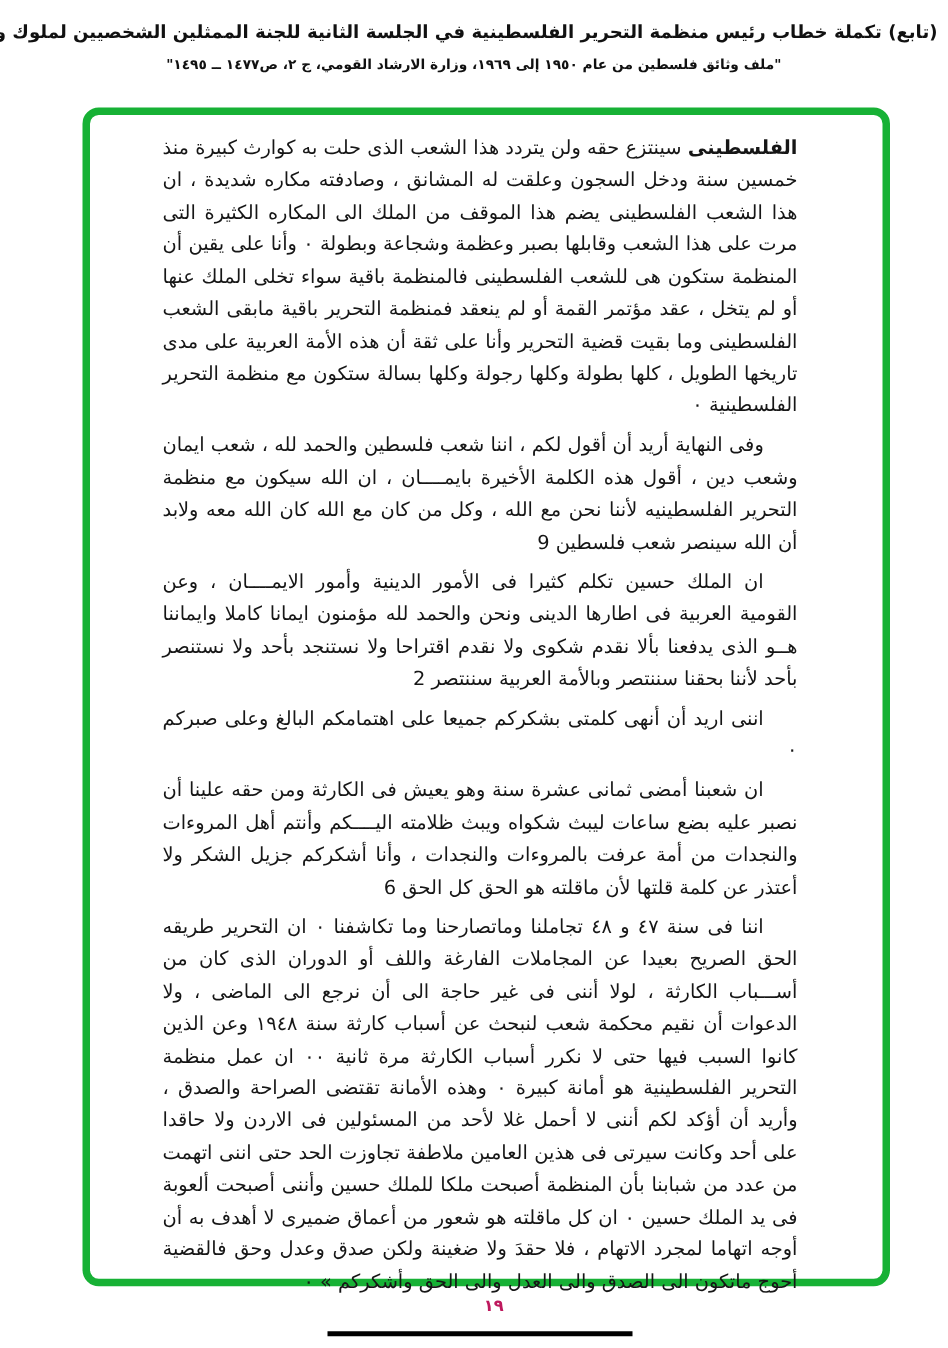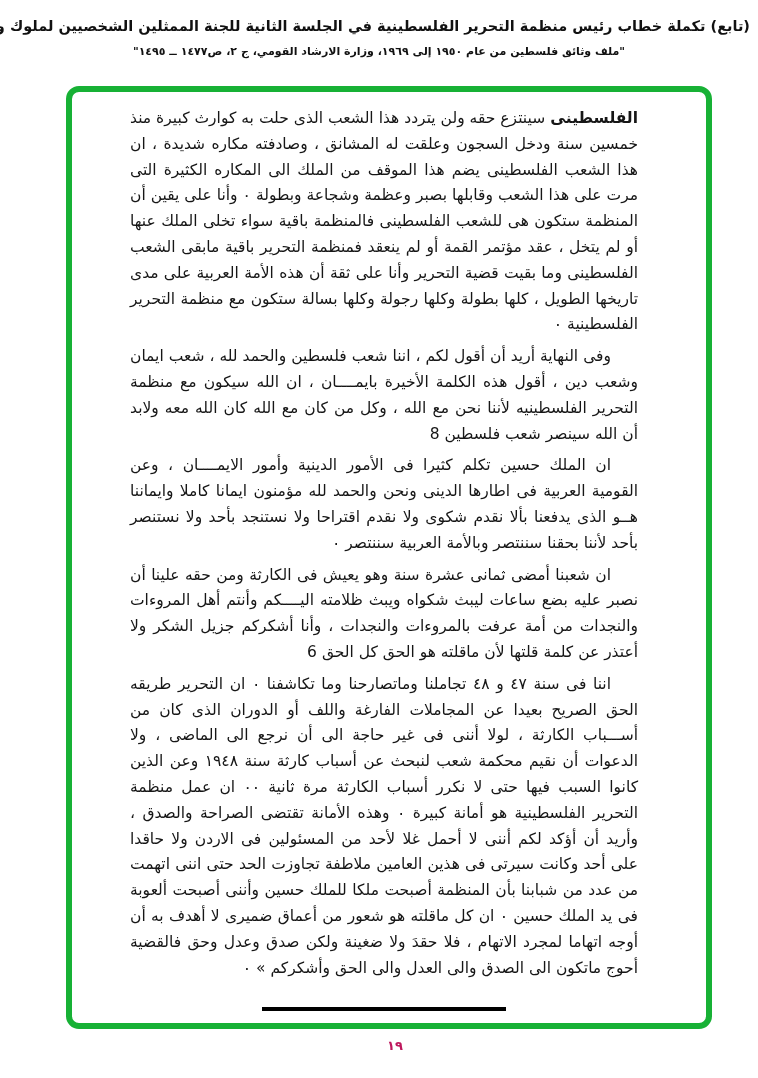--- a/index.html
+++ b/index.html
@@ -96,24 +96,25 @@
   <div class="header">
     <div class="title">(تابع) تكملة خطاب رئيس منظمة التحرير الفلسطينية في الجلسة الثانية للجنة الممثلين الشخصيين لملوك ورؤساء العرب</div>
     <div class="source">"ملف وثائق فلسطين من عام ١٩٥٠ إلى ١٩٦٩، وزارة الارشاد القومي، ج ٢، ص١٤٧٧ ــ ١٤٩٥"</div>
   </div>
 
   <div class="frame" style="border-color: rgb(23, 177, 53);">
     <div class="doc-body" style="color: rgb(22, 22, 22);">
 
       <p><span class="lead-word">الفلسطينى</span><span> سينتزع حقه ولن يتردد هذا الشعب الذى حلت به كوارث كبيرة منذ خمسين سنة ودخل السجون وعلقت له المشانق ، وصادفته مكاره شديدة ، ان هذا الشعب الفلسطينى يضم هذا الموقف من الملك الى المكاره الكثيرة التى مرت على هذا الشعب وقابلها بصبر وعظمة وشجاعة وبطولة ٠ وأنا على يقين أن المنظمة ستكون هى للشعب الفلسطينى فالمنظمة باقية سواء تخلى الملك عنها أو لم يتخل ، عقد مؤتمر القمة أو لم ينعقد فمنظمة التحرير باقية مابقى الشعب الفلسطينى وما بقيت قضية التحرير وأنا على ثقة أن هذه الأمة العربية على مدى تاريخها الطويل ، كلها بطولة وكلها رجولة وكلها بسالة ستكون مع منظمة التحرير الفلسطينية ٠</span></p>
 
-      <p class="indent">وفى النهاية أريد أن أقول لكم ، اننا شعب فلسطين والحمد لله ، شعب ايمان وشعب دين ، أقول هذه الكلمة الأخيرة بايمــــان ، ان الله سيكون مع منظمة التحرير الفلسطينيه لأننا نحن مع الله ، وكل من كان مع الله كان الله معه ولابد أن الله سينصر شعب فلسطين 8</p>
+      <p class="indent">وفى النهاية أريد أن أقول لكم ، اننا شعب فلسطين والحمد لله ، شعب ايمان وشعب دين ، أقول هذه الكلمة الأخيرة بايمــــان ، ان الله سيكون مع منظمة التحرير الفلسطينيه لأننا نحن مع الله ، وكل من كان مع الله كان الله معه ولابد أن الله سينصر شعب فلسطين 9</p>
 
-      <p class="indent">ان الملك حسين تكلم كثيرا فى الأمور الدينية وأمور الايمــــان ، وعن القومية العربية فى اطارها الدينى ونحن والحمد لله مؤمنون ايمانا كاملا وايماننا هــو الذى يدفعنا بألا نقدم شكوى ولا نقدم اقتراحا ولا نستنجد بأحد ولا نستنصر بأحد لأننا بحقنا سننتصر وبالأمة العربية سننتصر ٠</p>
+      <p class="indent">ان الملك حسين تكلم كثيرا فى الأمور الدينية وأمور الايمــــان ، وعن القومية العربية فى اطارها الدينى ونحن والحمد لله مؤمنون ايمانا كاملا وايماننا هــو الذى يدفعنا بألا نقدم شكوى ولا نقدم اقتراحا ولا نستنجد بأحد ولا نستنصر بأحد لأننا بحقنا سننتصر وبالأمة العربية سننتصر 2</p>
 
+      <p class="indent">اننى اريد أن أنهى كلمتى بشكركم جميعا على اهتمامكم البالغ وعلى صبركم ٠</p>
 
       <p class="indent">ان شعبنا أمضى ثمانى عشرة سنة وهو يعيش فى الكارثة ومن حقه علينا أن نصبر عليه بضع ساعات ليبث شكواه ويبث ظلامته اليــــكم وأنتم أهل المروءات والنجدات من أمة عرفت بالمروءات والنجدات ، وأنا أشكركم جزيل الشكر ولا أعتذر عن كلمة قلتها لأن ماقلته هو الحق كل الحق 6</p>
 
 
       <p class="indent">اننا فى سنة ٤٧ و ٤٨ تجاملنا وماتصارحنا وما تكاشفنا ٠ ان التحرير طريقه الحق الصريح بعيدا عن المجاملات الفارغة واللف أو الدوران الذى كان من أســـباب الكارثة ، لولا أننى فى غير حاجة الى أن نرجع الى الماضى ، ولا الدعوات أن نقيم محكمة شعب لنبحث عن أسباب كارثة سنة ١٩٤٨ وعن الذين كانوا السبب فيها حتى لا نكرر أسباب الكارثة مرة ثانية ٠٠ ان عمل منظمة التحرير الفلسطينية هو أمانة كبيرة ٠ وهذه الأمانة تقتضى الصراحة والصدق ، وأريد أن أؤكد لكم أننى لا أحمل غلا لأحد من المسئولين فى الاردن ولا حاقدا على أحد وكانت سيرتى فى هذين العامين ملاطفة تجاوزت الحد حتى اننى اتهمت من عدد من شبابنا بأن المنظمة أصبحت ملكا للملك حسين وأننى أصبحت ألعوبة فى يد الملك حسين ٠ ان كل ماقلته هو شعور من أعماق ضميرى لا أهدف به أن أوجه اتهاما لمجرد الاتهام ، فلا حقدَ ولا ضغينة ولكن صدق وعدل وحق فالقضية أحوج ماتكون الى الصدق والى العدل والى الحق وأشكركم » ٠</p>
 
       <div class="divider"></div>
 
     </div>
   </div>

